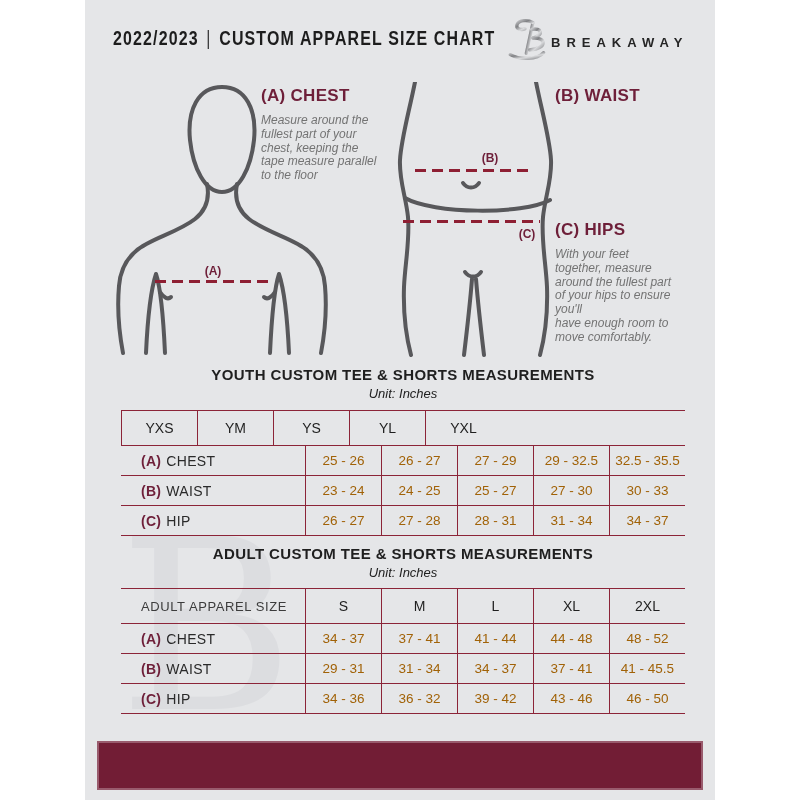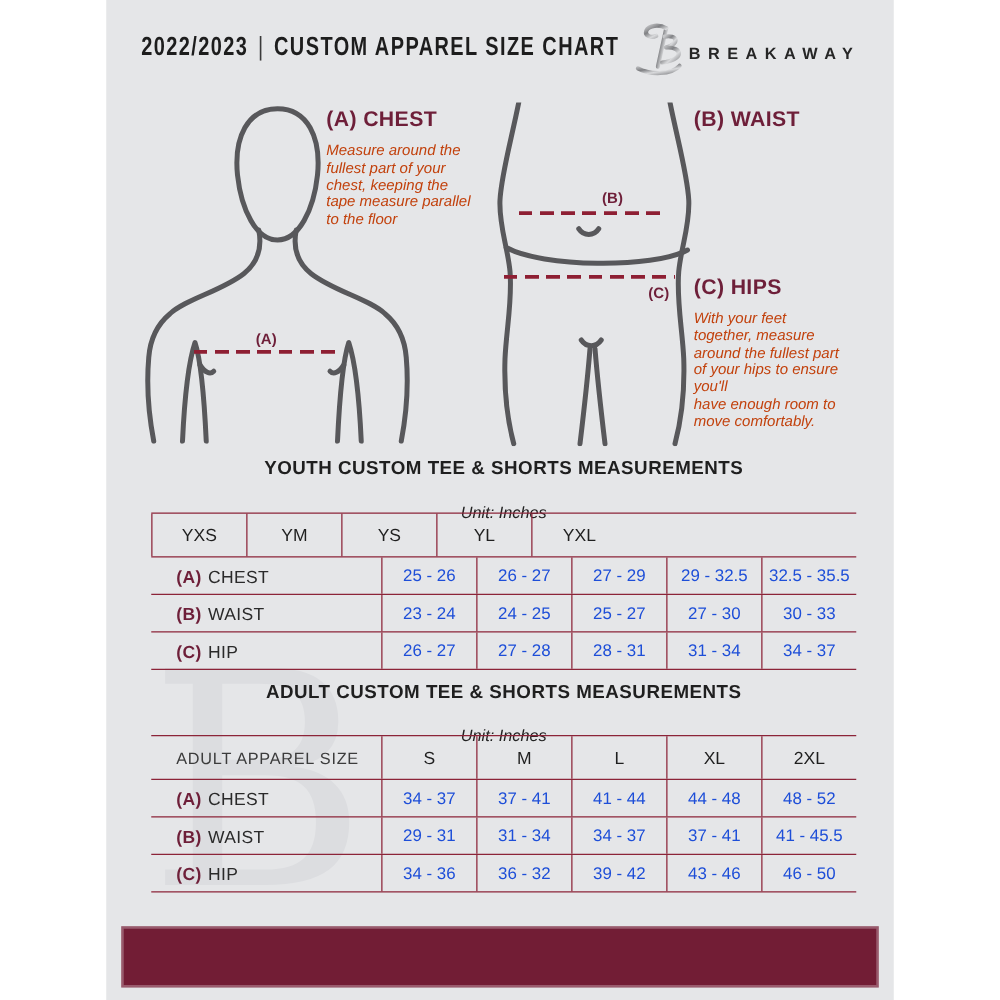--- a/index.html
+++ b/index.html
@@ -26,52 +26,52 @@
     left:466px;top:35px;font-size:13px;font-weight:bold;
     letter-spacing:6px;color:#262626;white-space:nowrap;
   }
   .logo{left:422px;top:17px;}
 
   
   .guide{color:#6e1f39;}
   .guide h3{margin:0 0 8px 0;font-size:17px;letter-spacing:.3px;font-weight:bold;}
   .guide .desc{
     font-style:italic;font-size:12px;line-height:13.8px;
-    white-space:pre-line;color:#c2410c;
+    white-space:pre-line;color:#737373;
   }
   .fig-label{
     font-size:12px;font-weight:bold;color:#6e1f39;text-align:center;width:30px;
   }
   .dash{
     height:3px;
     background:repeating-linear-gradient(to right,#8e1f33 0 11px,transparent 11px 17px);
   }
   svg.fig{stroke:#58585b;fill:none;stroke-linecap:round;stroke-linejoin:round;}
 
   
   .tbl-title{left:36px;width:564px;text-align:center;font-weight:bold;
     font-size:15px;letter-spacing:.4px;color:#1f1f1f;}
   .tbl-unit{left:36px;width:564px;text-align:center;font-style:italic;
-    font-size:13px;color:#222222;margin-top:16px;}
+    font-size:13px;color:#222222;}
   .sizetable{
     left:36px;width:564px;background:transparent;
     border-top:1.5px solid #8c2438;border-bottom:1.5px solid #8c2438;
   }
   .trow{display:flex;align-items:center;height:29px;}
   .trow.thead{height:34px;}
   .trow + .trow{border-top:1.5px solid #8c2438;}
   .c0{width:184px;box-sizing:border-box;padding-left:20px;flex:none;}
   .c{width:76px;box-sizing:border-box;flex:none;text-align:center;
      border-left:1.5px solid #8c2438;align-self:stretch;
      display:flex;align-items:center;justify-content:center;}
   .hcell0{font-size:13px;letter-spacing:.6px;color:#3c3c3c;}
   .hcell{font-size:14px;font-weight:normal;color:#1f1f1f;}
   .rlabel{font-size:14px;color:#2a2a2a;letter-spacing:.3px;}
   .rlabel .pfx{font-weight:bold;color:#6e1f39;margin-right:5px;}
-  .val{font-size:13.5px;color:#1d4ed8;}
+  .val{font-size:13.5px;color:#a16207;}
 
   
   .watermark{
     left:34px;top:508px;font-family:"DejaVu Serif", serif;
     font-size:238px;color:#dcdde0;z-index:0;line-height:1;user-select:none;
   }
   .footer-bar{
     left:12px;top:741px;width:606px;height:49px;background:#721d35;
     box-shadow:inset 0 0 0 2px rgba(255,255,255,.28);
   }

